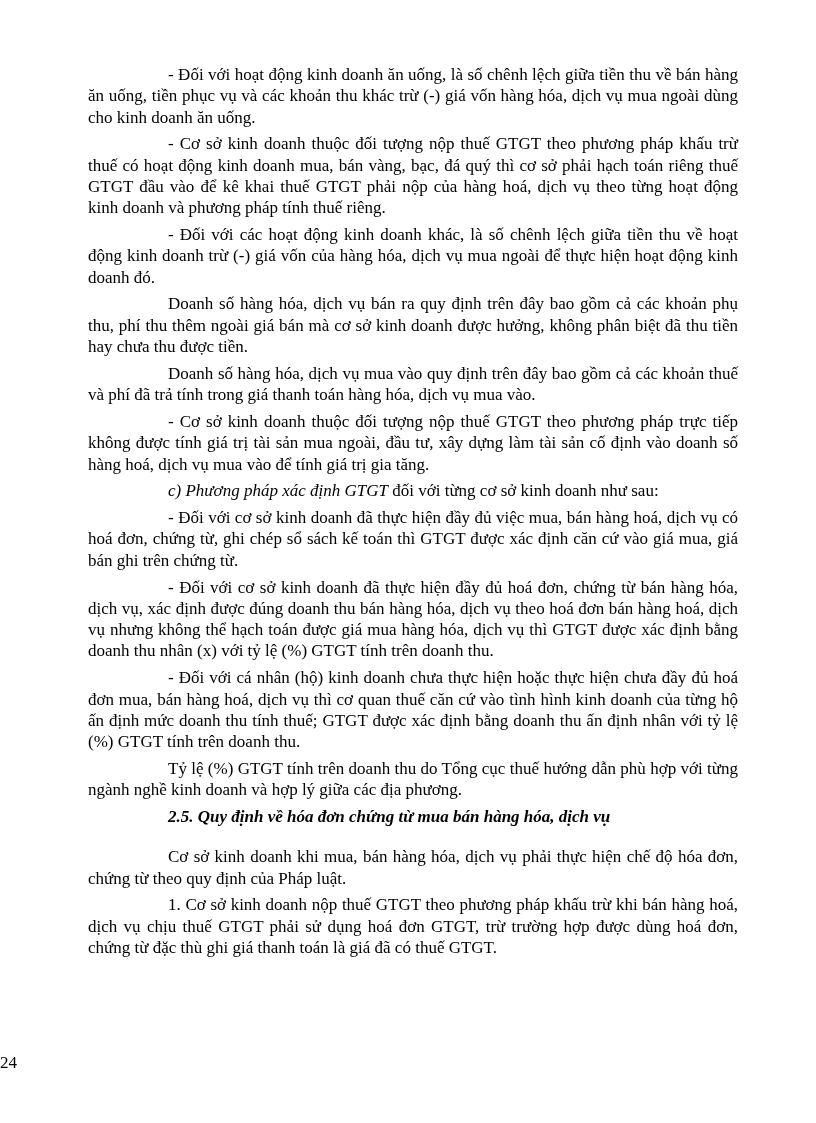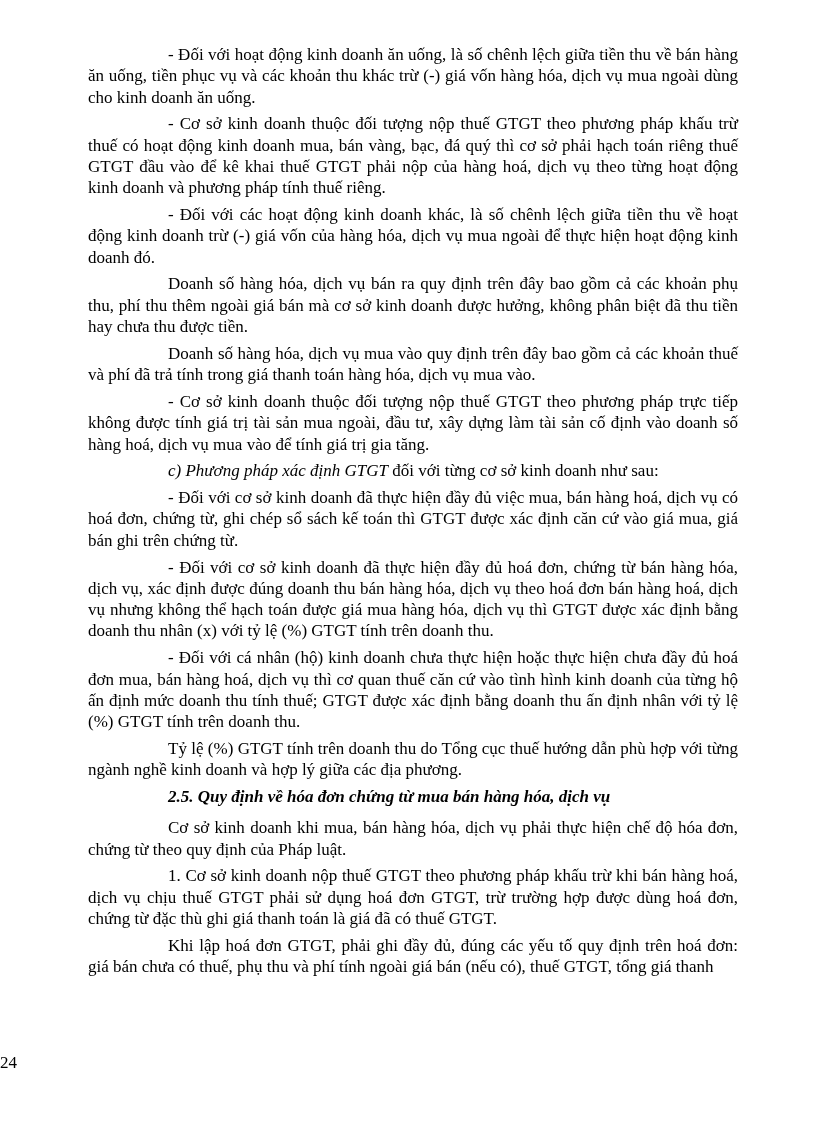--- a/index.html
+++ b/index.html
@@ -10,30 +10,30 @@
   .page {
     position: relative;
     box-sizing: border-box;
     width: 816px;
     height: 1123px;
     background: #ffffff;
     color: #000000;
     font-family: "Liberation Serif", "DejaVu Serif", serif;
     font-size: 17px;
     line-height: 21.3px;
-    padding: 44px 78px 0 88px;
+    padding: 64px 78px 0 88px;
     overflow: hidden;
   }
   p.para {
     margin: 0 0 5.5px 0;
     text-align: justify;
     text-indent: 80px;
   }
   p.section-heading {
-    margin: 1px 0 10px 0;
+    margin: 1px 0 19px 0;
     text-align: left;
     text-indent: 80px;
     font-weight: bold;
     font-style: italic;
   }
   .lead-italic {
     font-style: italic;
   }
   .page-footer {
     position: absolute;
@@ -72,17 +72,16 @@
   <p class="para">- Đối với cá nhân (hộ) kinh doanh chưa thực hiện hoặc thực hiện chưa đầy đủ hoá đơn mua, bán hàng hoá, dịch vụ thì cơ quan thuế căn cứ vào tình hình kinh doanh của từng hộ ấn định mức doanh thu tính thuế; GTGT được xác định bằng doanh thu ấn định nhân với tỷ lệ (%) GTGT tính trên doanh thu.</p>
 
   <p class="para">Tỷ lệ (%) GTGT tính trên doanh thu do Tổng cục thuế hướng dẫn phù hợp với từng ngành nghề kinh doanh và hợp lý giữa các địa phương.</p>
 
   <p class="section-heading">2.5. Quy định về hóa đơn chứng từ mua bán hàng hóa, dịch vụ</p>
 
   <p class="para">Cơ sở kinh doanh khi mua, bán hàng hóa, dịch vụ phải thực hiện chế độ hóa đơn, chứng từ theo quy định của Pháp luật.</p>
 
   <p class="para">1. Cơ sở kinh doanh nộp thuế GTGT theo phương pháp khấu trừ khi bán hàng hoá, dịch vụ chịu thuế GTGT phải sử dụng hoá đơn GTGT, trừ trường hợp được dùng hoá đơn, chứng từ đặc thù ghi giá thanh toán là giá đã có thuế GTGT.</p>
 
-  <p class="para">Khi lập hoá đơn GTGT, phải ghi đầy đủ, đúng các yếu tố quy định trên hoá đơn: giá bán chưa có thuế, phụ thu và phí tính ngoài giá bán (nếu có), thuế GTGT, tổng giá thanh</p>
 
   <div class="page-footer">24</div>
 
 </div>
 
 </body></html>

